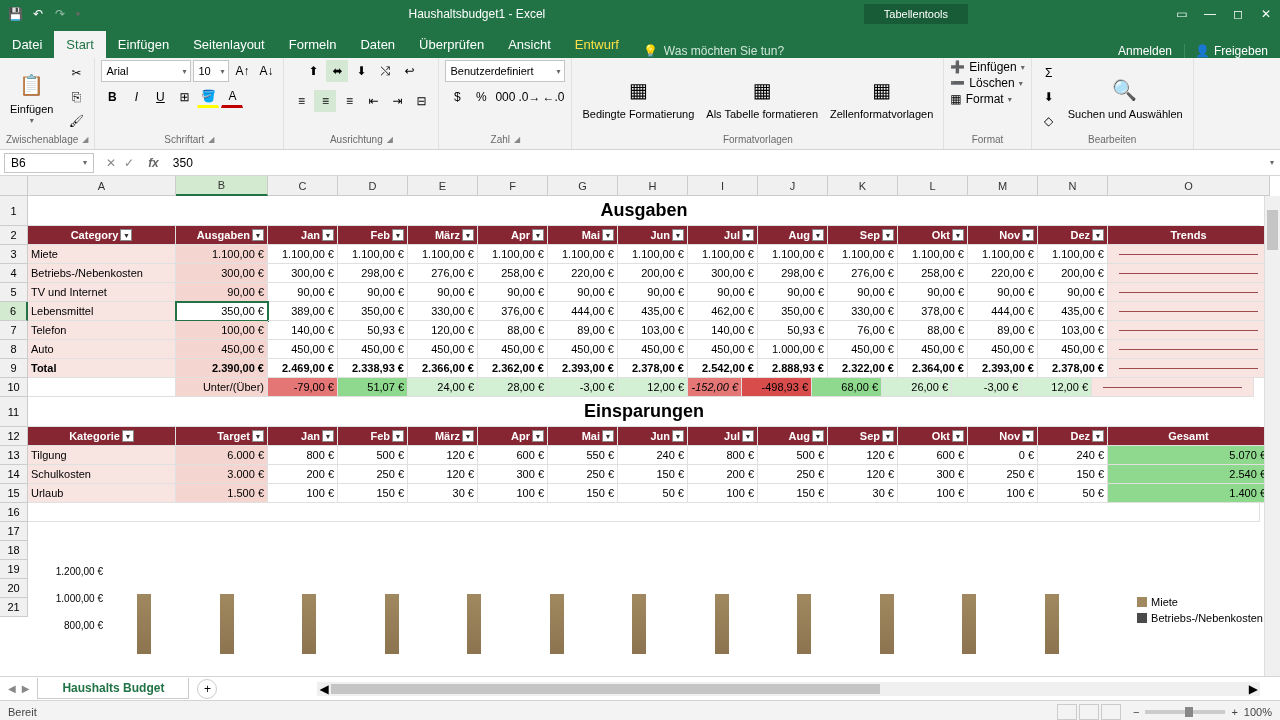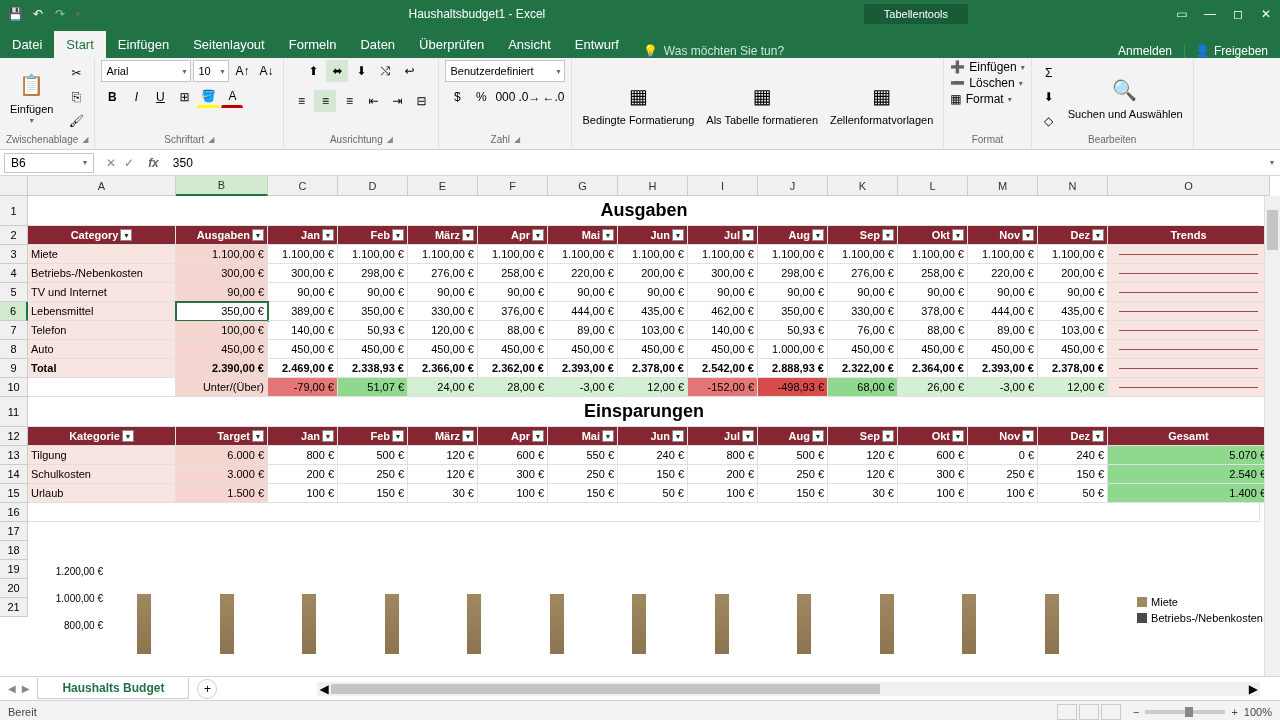--- a/index.html
+++ b/index.html
@@ -9,21 +9,21 @@
 .titlebar .qat { display: flex; gap: 6px; padding: 0 8px; align-items: center; }
 .titlebar .qat-icon { width: 16px; height: 16px; display: flex; align-items: center; justify-content: center; }
 .titlebar .title { flex: 1; text-align: center; font-size: 12px; }
 .titlebar .tools { background: #185c37; padding: 4px 20px; font-size: 11px; margin-right: 200px; }
 .titlebar .winbtns { display: flex; gap: 0; }
 .titlebar .winbtn { width: 28px; height: 28px; display: flex; align-items: center; justify-content: center; color: #fff; }
 
 .tabs { background: #217346; display: flex; height: 30px; align-items: flex-end; }
 .tab { padding: 6px 12px; color: #fff; font-size: 13px; cursor: pointer; }
 .tab.active { background: #f3f3f3; color: #217346; }
-.tab.contextual { color: #ffffff; }
+.tab.contextual { color: #fde047; }
 .tellme { flex: 1; display: flex; align-items: center; gap: 6px; padding: 0 12px; color: #cfe6d8; }
 .tellme-icon { color: #cfe6d8; }
 .right-actions { display: flex; align-items: center; gap: 12px; padding: 0 12px; color: #fff; }
 
 .ribbon { background: #f3f3f3; border-bottom: 1px solid #d4d4d4; height: 92px; display: flex; }
 .group { border-right: 1px solid #e1e1e1; display: flex; flex-direction: column; padding: 2px 6px; }
 .group-body { flex: 1; display: flex; align-items: center; gap: 4px; }
 .group-label { text-align: center; font-size: 10px; color: #6a6a6a; padding-bottom: 2px; display: flex; justify-content: center; align-items: center; gap: 4px; }
 .group-label .launcher { font-size: 8px; color: #888; }
 
@@ -257,20 +257,23 @@
         </div>
       <div class="bigbtn">
           <div class="ico">▦</div>
           <span>Als Tabelle formatieren</span>
         </div>
       <div class="bigbtn">
           <div class="ico">▦</div>
           <span>Zellenformatvorlagen</span>
         </div>
     </div>
+    <div class="group-label">
+        <span>Formatvorlagen</span>
+      </div>
   </div>
 
   <div class="group">
     <div class="group-body" style="flex-direction:column;gap:2px;align-items:stretch">
       <div style="display:flex;align-items:center;gap:4px">
           <span>➕</span>
           <span>Einfügen</span>
           <span class="caret">▾</span>
         </div>
       <div style="display:flex;align-items:center;gap:4px">
@@ -565,21 +568,21 @@
       </div>
       <div class="row " style="height: 19px;">
         <div class="cell " style="width: 148px;"></div>
         <div class="cell right budget-cell" style="width: 92px;">Unter/(Über)</div>
         <div class="cell right unter-neg" style="width: 70px;">-79,00 €</div>
         <div class="cell right unter-pos" style="width: 70px;">51,07 €</div>
         <div class="cell right unter-pos-light" style="width: 70px;">24,00 €</div>
         <div class="cell right unter-pos-light" style="width: 70px;">28,00 €</div>
         <div class="cell right unter-pos-light" style="width: 70px;">-3,00 €</div>
         <div class="cell right unter-pos-light" style="width: 70px;">12,00 €</div>
-        <div class="cell right unter-neg" style="width: 70px;">-152,00 €</div>
+        <div class="cell right unter-neg" style="width: 54px; font-style: italic;">-152,00 €</div>
         <div class="cell right unter-neg-strong" style="width: 70px;">-498,93 €</div>
         <div class="cell right unter-pos" style="width: 70px;">68,00 €</div>
         <div class="cell right unter-pos-light" style="width: 70px;">26,00 €</div>
         <div class="cell right unter-pos-light" style="width: 70px;">-3,00 €</div>
         <div class="cell right unter-pos-light" style="width: 70px;">12,00 €</div>
         <div class="cell trends-cell" style="width: 162px;">
           <div class="spark"></div>
         </div>
       </div>
       <div class="row title" style="height: 30px;">

